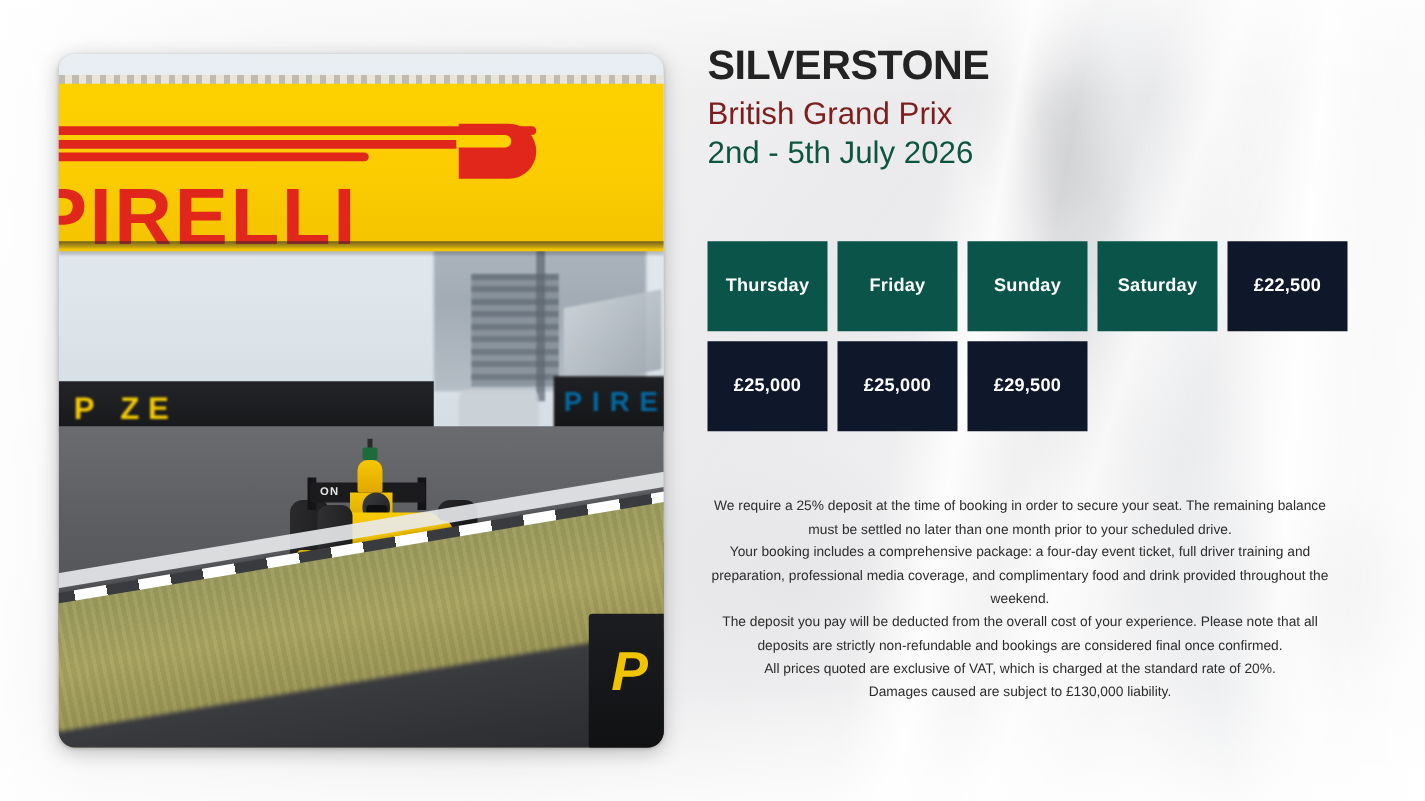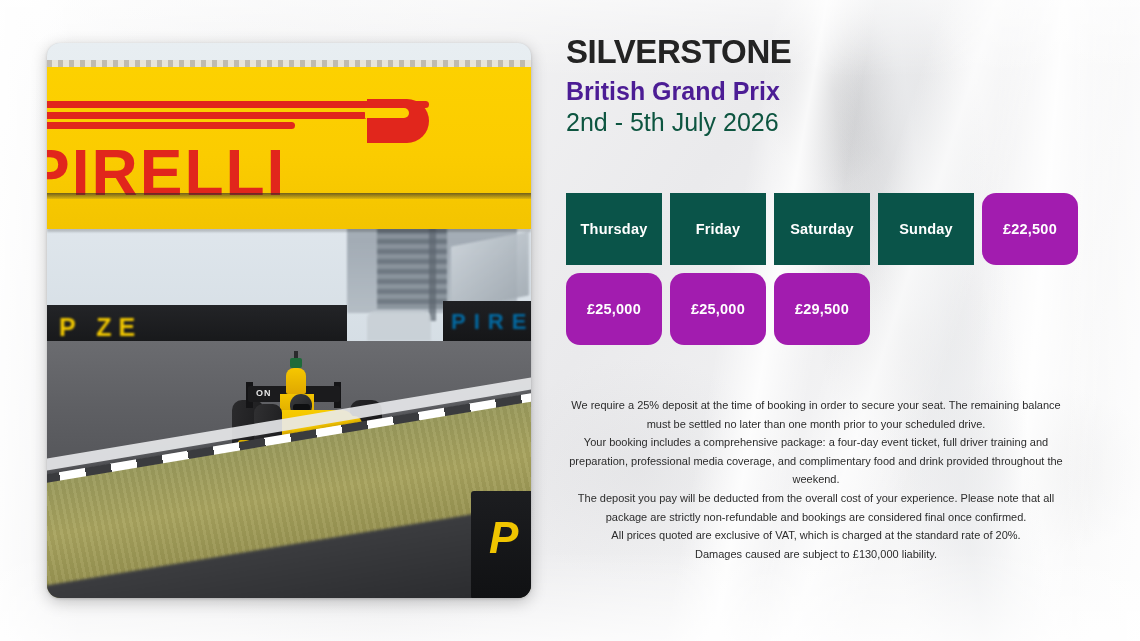--- a/index.html
+++ b/index.html
@@ -68,21 +68,21 @@
     background: linear-gradient(to bottom, #e8eef2 0%, #dfe6ec 55%, #d3dce3 100%);
   }
   
   .ph-gantry-top {
     left:0; top:17px; width:100%; height:8px;
     background: repeating-linear-gradient(to right,
         #b9b2a4 0px, #b9b2a4 5px, #e8e3d7 5px, #e8e3d7 11px);
     opacity: .85;
   }
   .ph-gantry {
-    left:0; top:24px; width:100%; height:162px;
+    left:0; top:24px; width:100%; height:134px;
     background: linear-gradient(to bottom, #fdd100 0%, #fbcc00 55%, #f3c400 100%);
     box-shadow: 0 3px 2px rgba(0,0,0,0.18);
   }
   .ph-gantry-under {
     left:0; top:150px; width:100%; height:6px;
     background: linear-gradient(to bottom, rgba(40,40,42,.65), rgba(90,90,92,.15));
   }
   
   .swoosh {
     position:absolute; left:-10px; top:34px; width:400px; height:40px;
@@ -237,22 +237,22 @@
   }
   .title-main {
     position:absolute; left: 8px; top: 33px;
     font-size: 33px; font-weight: 800;
     letter-spacing: -0.4px;
     color: #232323;
     line-height: 38px;
   }
   .title-sub1 {
     position:absolute; left: 8px; top: 76px;
-    font-size: 25px; font-weight: 700;
-    color: #4c1d95; line-height: 31px;
+    font-size: 25px; font-weight: 400;
+    color: #7f1d1d; line-height: 31px;
   }
   .title-sub2 {
     position:absolute; left: 8px; top: 107px;
     font-size: 25px; font-weight: 400;
     color: #0d5540; line-height: 31px;
   }
 
   
   .price-table {
     position:absolute; left: 8px; top: 193px;
@@ -261,21 +261,21 @@
     grid-template-columns: repeat(5, 1fr);
     grid-auto-rows: 72px;
     gap: 8px 8px;
   }
   .cell {
     display:flex; align-items:center; justify-content:center;
     color:#ffffff; font-weight:700; font-size:14.5px;
     letter-spacing:.2px;
   }
   .cell-head { background: #0a5449; }
-  .cell-price { background: #a21caf; border-radius: 14px; }
+  .cell-price { background: #0f172a; }
 
   
   .terms {
     position:absolute; left: 0px; top: 396px;
     width: 516px;
     text-align: center;
     color: #2c2c2c;
     font-size: 11px;
     line-height: 18.6px;
   }
@@ -352,30 +352,30 @@
 
 <div class="right-col">
 
   <div class="title-main">SILVERSTONE</div>
   <div class="title-sub1">British Grand Prix</div>
   <div class="title-sub2">2nd - 5th July 2026</div>
 
   <div class="price-table">
     <div class="cell cell-head">Thursday</div>
     <div class="cell cell-head">Friday</div>
+    <div class="cell cell-head">Sunday</div>
     <div class="cell cell-head">Saturday</div>
-    <div class="cell cell-head">Sunday</div>
 
     <div class="cell cell-price">£22,500</div>
     <div class="cell cell-price">£25,000</div>
     <div class="cell cell-price">£25,000</div>
     <div class="cell cell-price">£29,500</div>
   </div>
 
   <div class="terms">
     <p>We require a 25% deposit at the time of booking in order to secure your seat. The remaining balance must be settled no later than one month prior to your scheduled drive.</p>
     <p>Your booking includes a comprehensive package: a four-day event ticket, full driver training and preparation, professional media coverage, and complimentary food and drink provided throughout the weekend.</p>
-    <p>The deposit you pay will be deducted from the overall cost of your experience. Please note that all package are strictly non-refundable and bookings are considered final once confirmed.</p>
+    <p>The deposit you pay will be deducted from the overall cost of your experience. Please note that all deposits are strictly non-refundable and bookings are considered final once confirmed.</p>
     <p>All prices quoted are exclusive of VAT, which is charged at the standard rate of 20%.</p>
     <p>Damages caused are subject to £130,000 liability.</p>
   </div>
 
 </div>
 
 </body></html>

